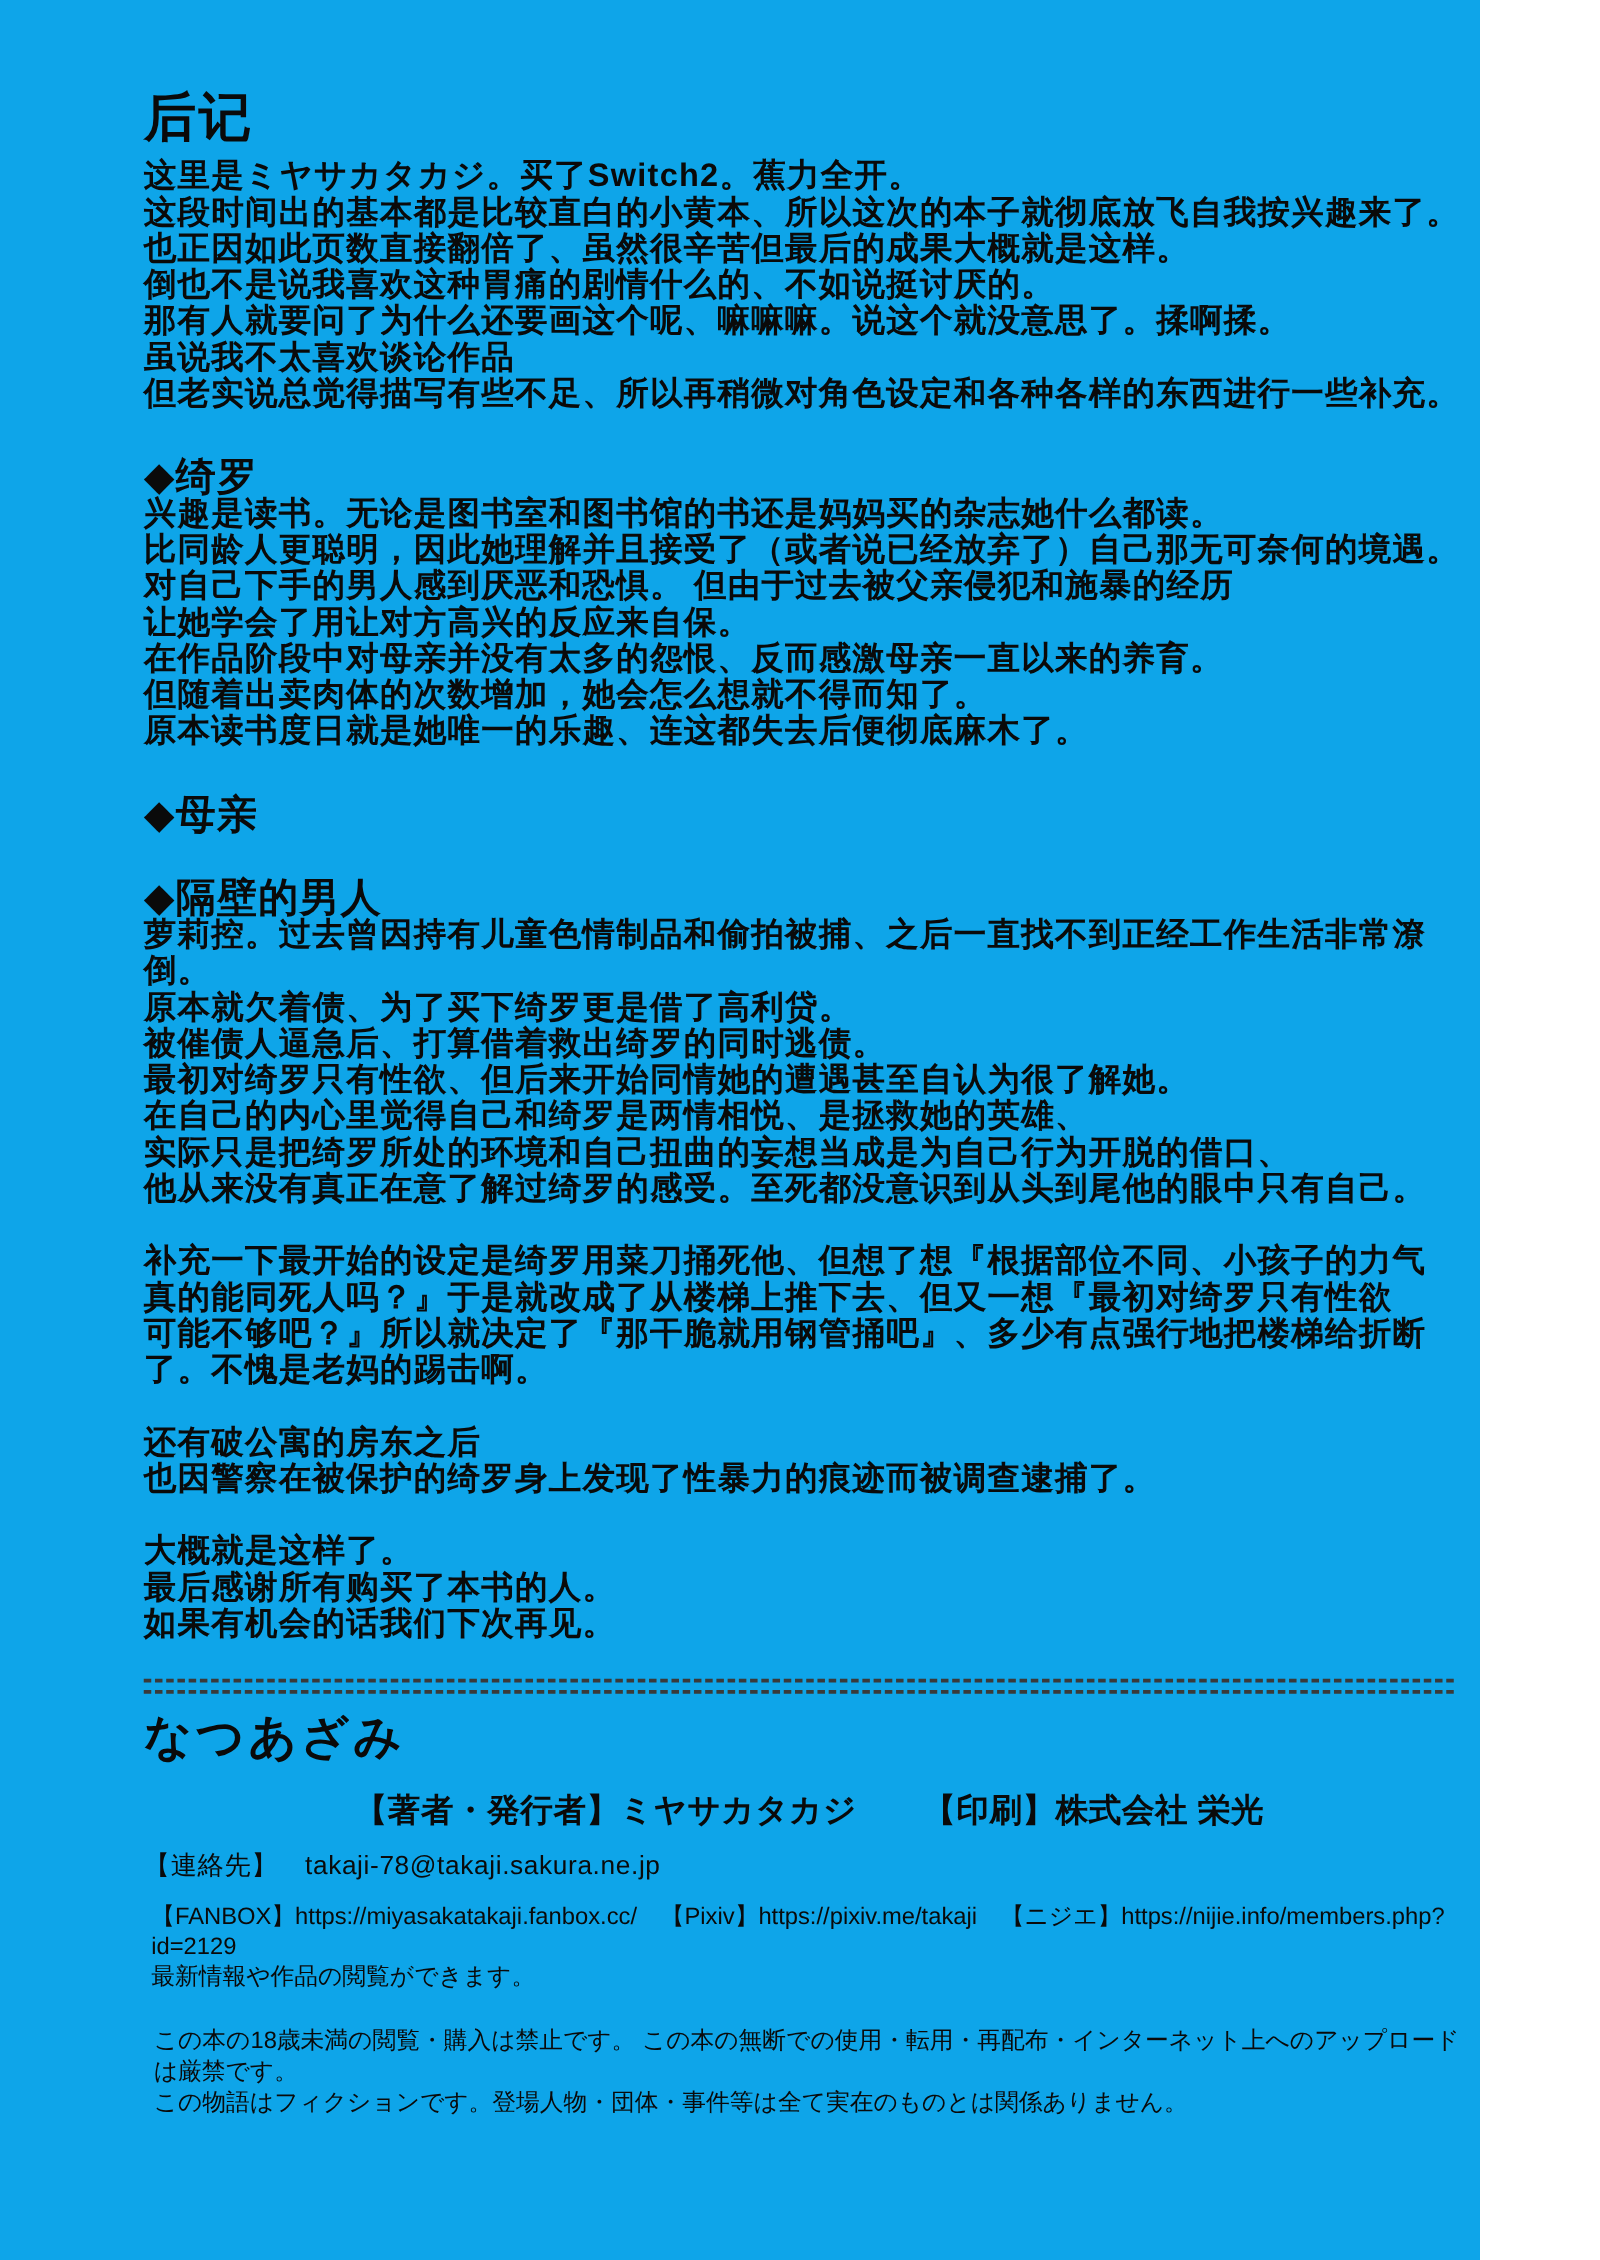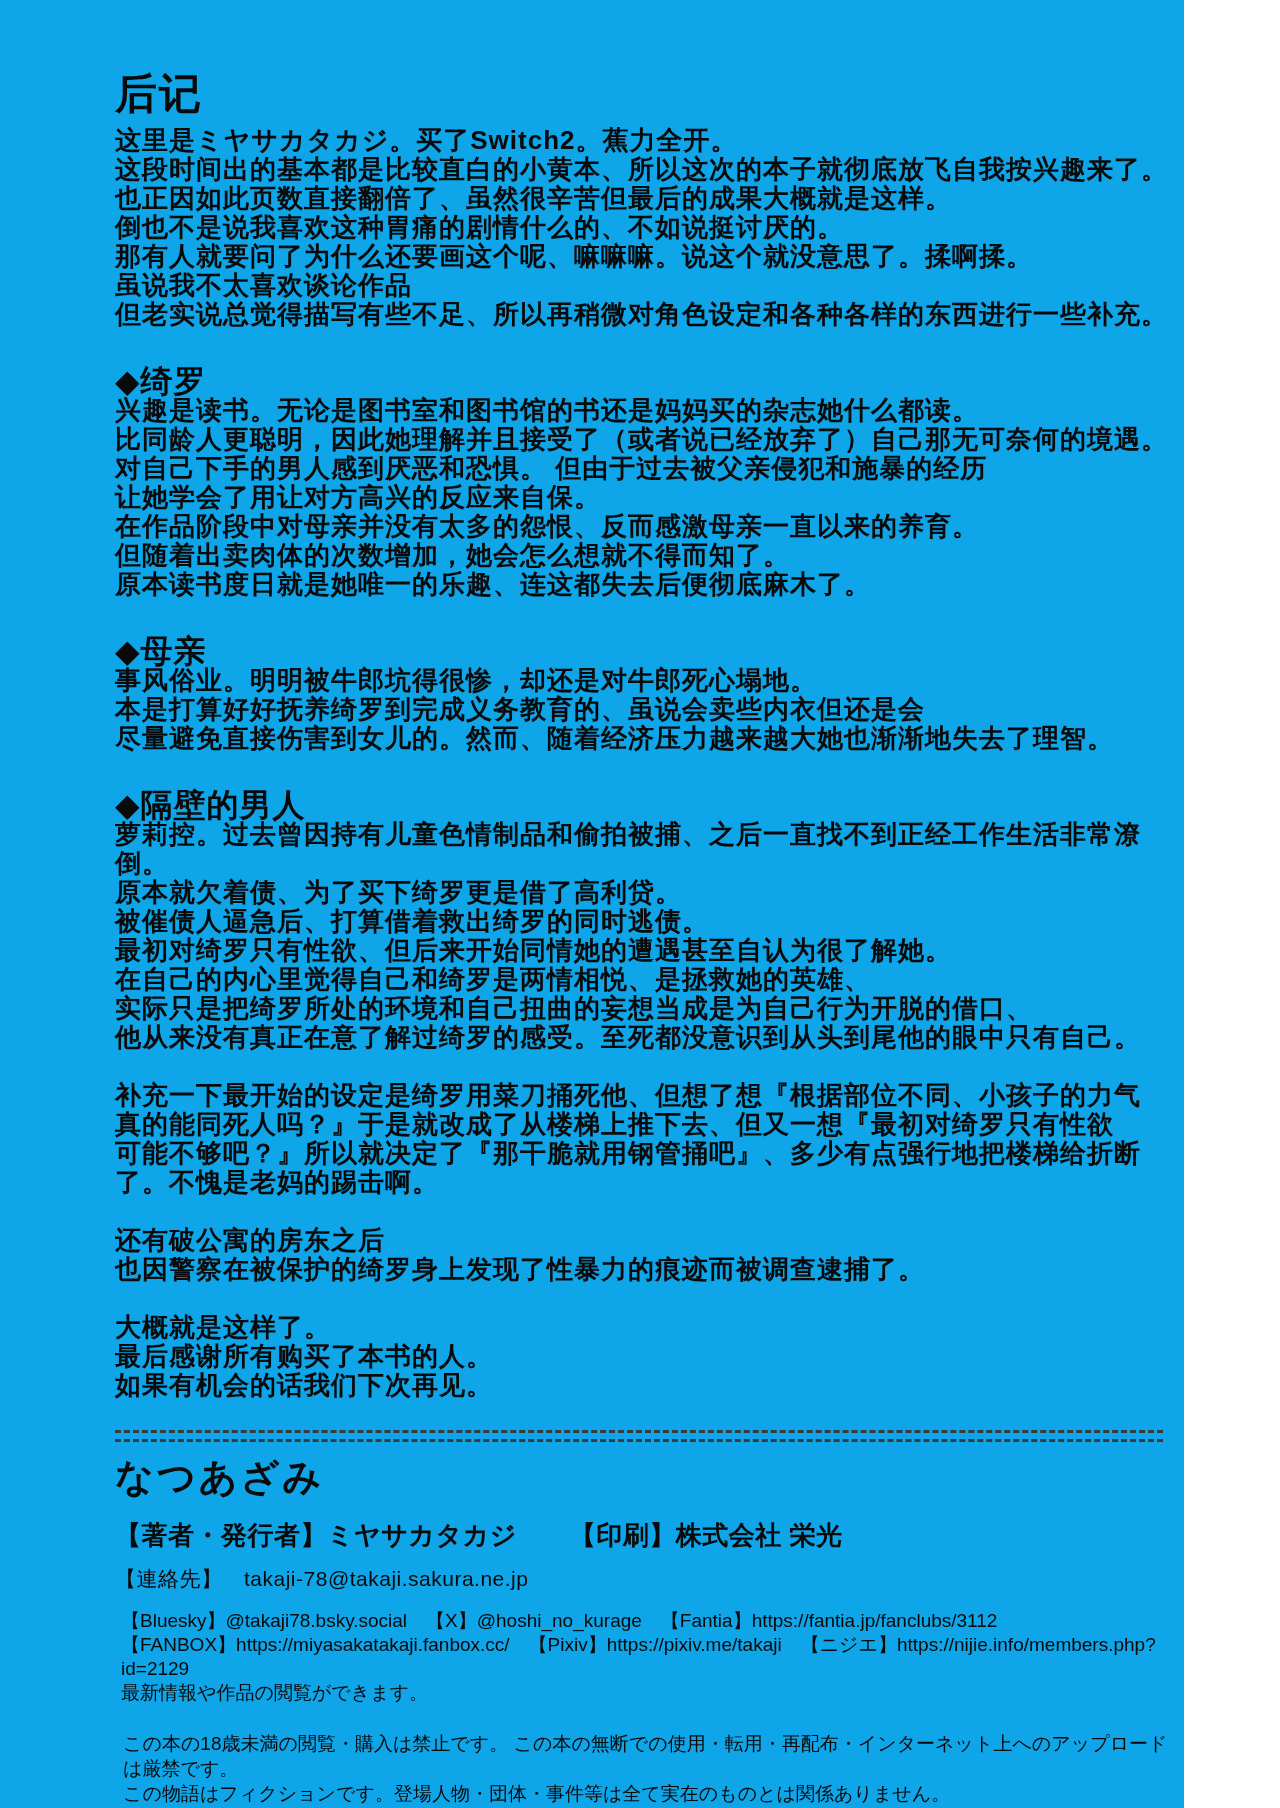--- a/index.html
+++ b/index.html
@@ -66,20 +66,21 @@
     margin-left: 6px;
     font-size: 21px;
     font-weight: 400;
     letter-spacing: 1px;
   }
   .credits-line {
     margin-top: 18px;
     font-size: 26px;
     font-weight: 600;
     letter-spacing: 0.5px;
+    text-align: center;
   }
   .contact-line {
     margin-top: 12px;
     font-size: 21px;
     font-weight: 400;
     letter-spacing: 0.5px;
   }
   .links {
     margin-top: 16px;
     margin-left: 6px;
@@ -117,23 +118,20 @@
 比同龄人更聪明，因此她理解并且接受了（或者说已经放弃了）自己那无可奈何的境遇。
 对自己下手的男人感到厌恶和恐惧。 但由于过去被父亲侵犯和施暴的经历
 让她学会了用让对方高兴的反应来自保。
 在作品阶段中对母亲并没有太多的怨恨、反而感激母亲一直以来的养育。
 但随着出卖肉体的次数增加，她会怎么想就不得而知了。
 原本读书度日就是她唯一的乐趣、连这都失去后便彻底麻木了。</p>
   </section>
 
   <section class="sec">
     <div class="heading">◆母亲</div>
-    <p class="block">事风俗业。明明被牛郎坑得很惨，却还是对牛郎死心塌地。
-本是打算好好抚养绮罗到完成义务教育的、虽说会卖些内衣但还是会
-尽量避免直接伤害到女儿的。然而、随着经济压力越来越大她也渐渐地失去了理智。</p>
   </section>
 
   <section class="sec">
     <div class="heading">◆隔壁的男人</div>
     <p class="block">萝莉控。过去曾因持有儿童色情制品和偷拍被捕、之后一直找不到正经工作生活非常潦倒。
 原本就欠着债、为了买下绮罗更是借了高利贷。
 被催债人逼急后、打算借着救出绮罗的同时逃债。
 最初对绮罗只有性欲、但后来开始同情她的遭遇甚至自认为很了解她。
 在自己的内心里觉得自己和绮罗是两情相悦、是拯救她的英雄、
 实际只是把绮罗所处的环境和自己扭曲的妄想当成是为自己行为开脱的借口、
@@ -152,21 +150,20 @@
 最后感谢所有购买了本书的人。
 如果有机会的话我们下次再见。</p>
 
   <div class="divider"></div>
 
   <div class="colophon">
     <div class="book-title">なつあざみ</div>
     <div class="credits-line">【著者・発行者】ミヤサカタカジ　　【印刷】株式会社 栄光</div>
     <div class="contact-line">【連絡先】　takaji-78@takaji.sakura.ne.jp</div>
     <div class="links">
-      <div>【Bluesky】@takaji78.bsky.social　【X】@hoshi_no_kurage　【Fantia】https://fantia.jp/fanclubs/3112</div>
       <div>【FANBOX】https://miyasakatakaji.fanbox.cc/　【Pixiv】https://pixiv.me/takaji　【ニジエ】https://nijie.info/members.php?id=2129</div>
       <div>最新情報や作品の閲覧ができます。</div>
     </div>
     <div class="disclaimer">この本の18歳未満の閲覧・購入は禁止です。 この本の無断での使用・転用・再配布・インターネット上へのアップロードは厳禁です。
 この物語はフィクションです。登場人物・団体・事件等は全て実在のものとは関係ありません。</div>
   </div>
 
 </div>
 
 </body></html>

